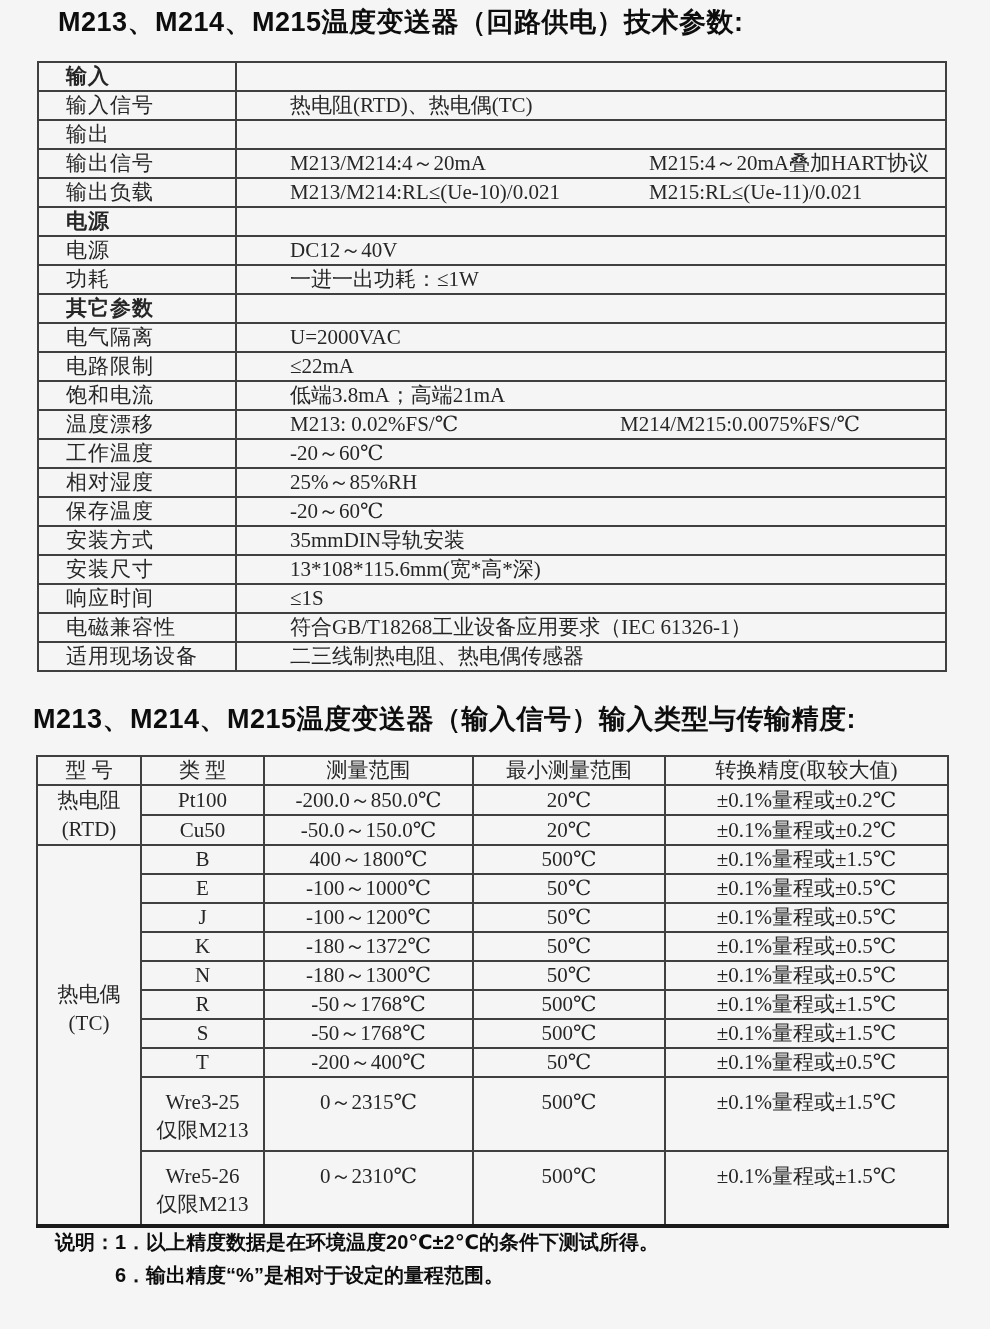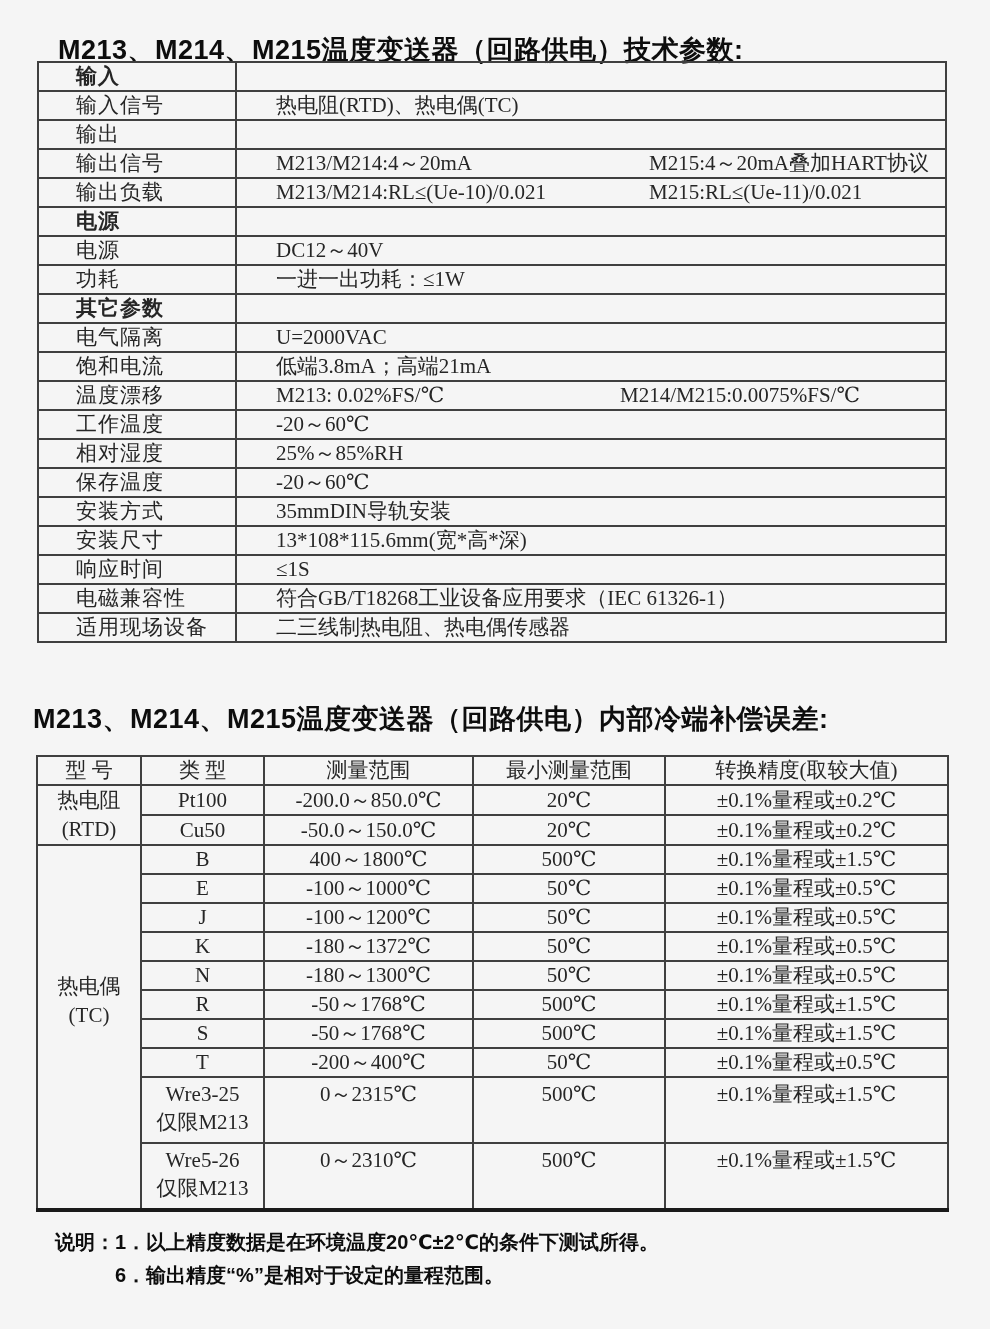--- a/index.html
+++ b/index.html
@@ -10,50 +10,50 @@
     color:#262626;
   }
   .page { position:relative; width:990px; height:1329px; overflow:hidden; }
 
   .doc-title {
     position:absolute;
     font-family:"Liberation Sans","DejaVu Sans",sans-serif;
     font-weight:700; font-size:27px; color:#0d0d0d;
     white-space:nowrap; letter-spacing:0.5px;
   }
-  #title1 { left:58px; top:32px; }
+  #title1 { left:58px; top:4px; }
   #title2 { left:33px; top:701px; }
 
   table {
     position:absolute;
     border-collapse:collapse; table-layout:fixed;
   }
   td, th {
     border:2px solid #404040;
     font-size:21px; font-weight:400; color:#262626;
     padding:0; height:27px; line-height:27px;
     overflow:hidden; white-space:nowrap;
   }
 
   
   #table1 { left:37px; top:61px; width:908px; border:2px solid #2d2d2d; }
-  #table1 td.lbl { padding-left:37px; letter-spacing:1px; text-align:left; }
-  #table1 td.val { padding-left:39px; text-align:left; position:relative; }
+  #table1 td.lbl { padding-left:27px; letter-spacing:1px; text-align:left; }
+  #table1 td.val { padding-left:53px; text-align:left; position:relative; }
   #table1 tr.sec td.lbl { font-weight:700; }
   #table1 tr.sec.reg td.lbl { font-weight:400; }
   .v2  { position:absolute; left:412px; top:0; }
   .v2b { position:absolute; left:383px; top:0; }
 
   
   #table2 { left:36px; top:755px; width:911px;
             border:2px solid #2d2d2d; border-bottom:4px solid #1a1a1a; }
   #table2 th, #table2 td { text-align:center; }
   #table2 .gname { vertical-align:middle; line-height:29px; }
   #table2 .gname .nudge { transform:translateY(-26px); }
-  #table2 tr.tall td { height:62px; vertical-align:top; line-height:28px; padding-top:2px; }
+  #table2 tr.tall td { height:62px; vertical-align:top; line-height:28px; padding-top:10px; }
 
   
   #notes {
     position:absolute; left:55px; top:1226px;
     display:flex; align-items:flex-start;
     font-family:"Liberation Sans","DejaVu Sans",sans-serif;
     font-weight:700; font-size:20px; color:#0d0d0d;
     line-height:32.5px; white-space:nowrap;
   }
   #notes .note-item { white-space:nowrap; }
@@ -111,20 +111,24 @@
       </tr>
       <tr class="sec">
         <td class="lbl">其它参数</td>
         <td class="val"></td>
       </tr>
       <tr>
         <td class="lbl">电气隔离</td>
         <td class="val">U=2000VAC</td>
       </tr>
       <tr>
+        <td class="lbl">电路限制</td>
+        <td class="val">≤22mA</td>
+      </tr>
+      <tr>
         <td class="lbl">饱和电流</td>
         <td class="val">低端3.8mA；高端21mA</td>
       </tr>
       <tr>
         <td class="lbl">温度漂移</td>
         <td class="val">
           <span>M213: 0.02%FS/℃</span>
           <span class="v2b">M214/M215:0.0075%FS/℃</span>
         </td>
       </tr>
@@ -156,21 +160,21 @@
         <td class="lbl">电磁兼容性</td>
         <td class="val">符合GB/T18268工业设备应用要求（IEC 61326-1）</td>
       </tr>
       <tr>
         <td class="lbl">适用现场设备</td>
         <td class="val">二三线制热电阻、热电偶传感器</td>
       </tr>
     </tbody>
   </table>
 
-  <div id="title2" class="doc-title">M213、M214、M215温度变送器（回路供电）内部冷端补偿误差:</div>
+  <div id="title2" class="doc-title">M213、M214、M215温度变送器（输入信号）输入类型与传输精度:</div>
 
   <table id="table2">
     <colgroup>
       <col style="width:104px">
         <col style="width:123px">
         <col style="width:209px">
         <col style="width:192px">
         <col style="width:283px">
     </colgroup>
     <tbody>

